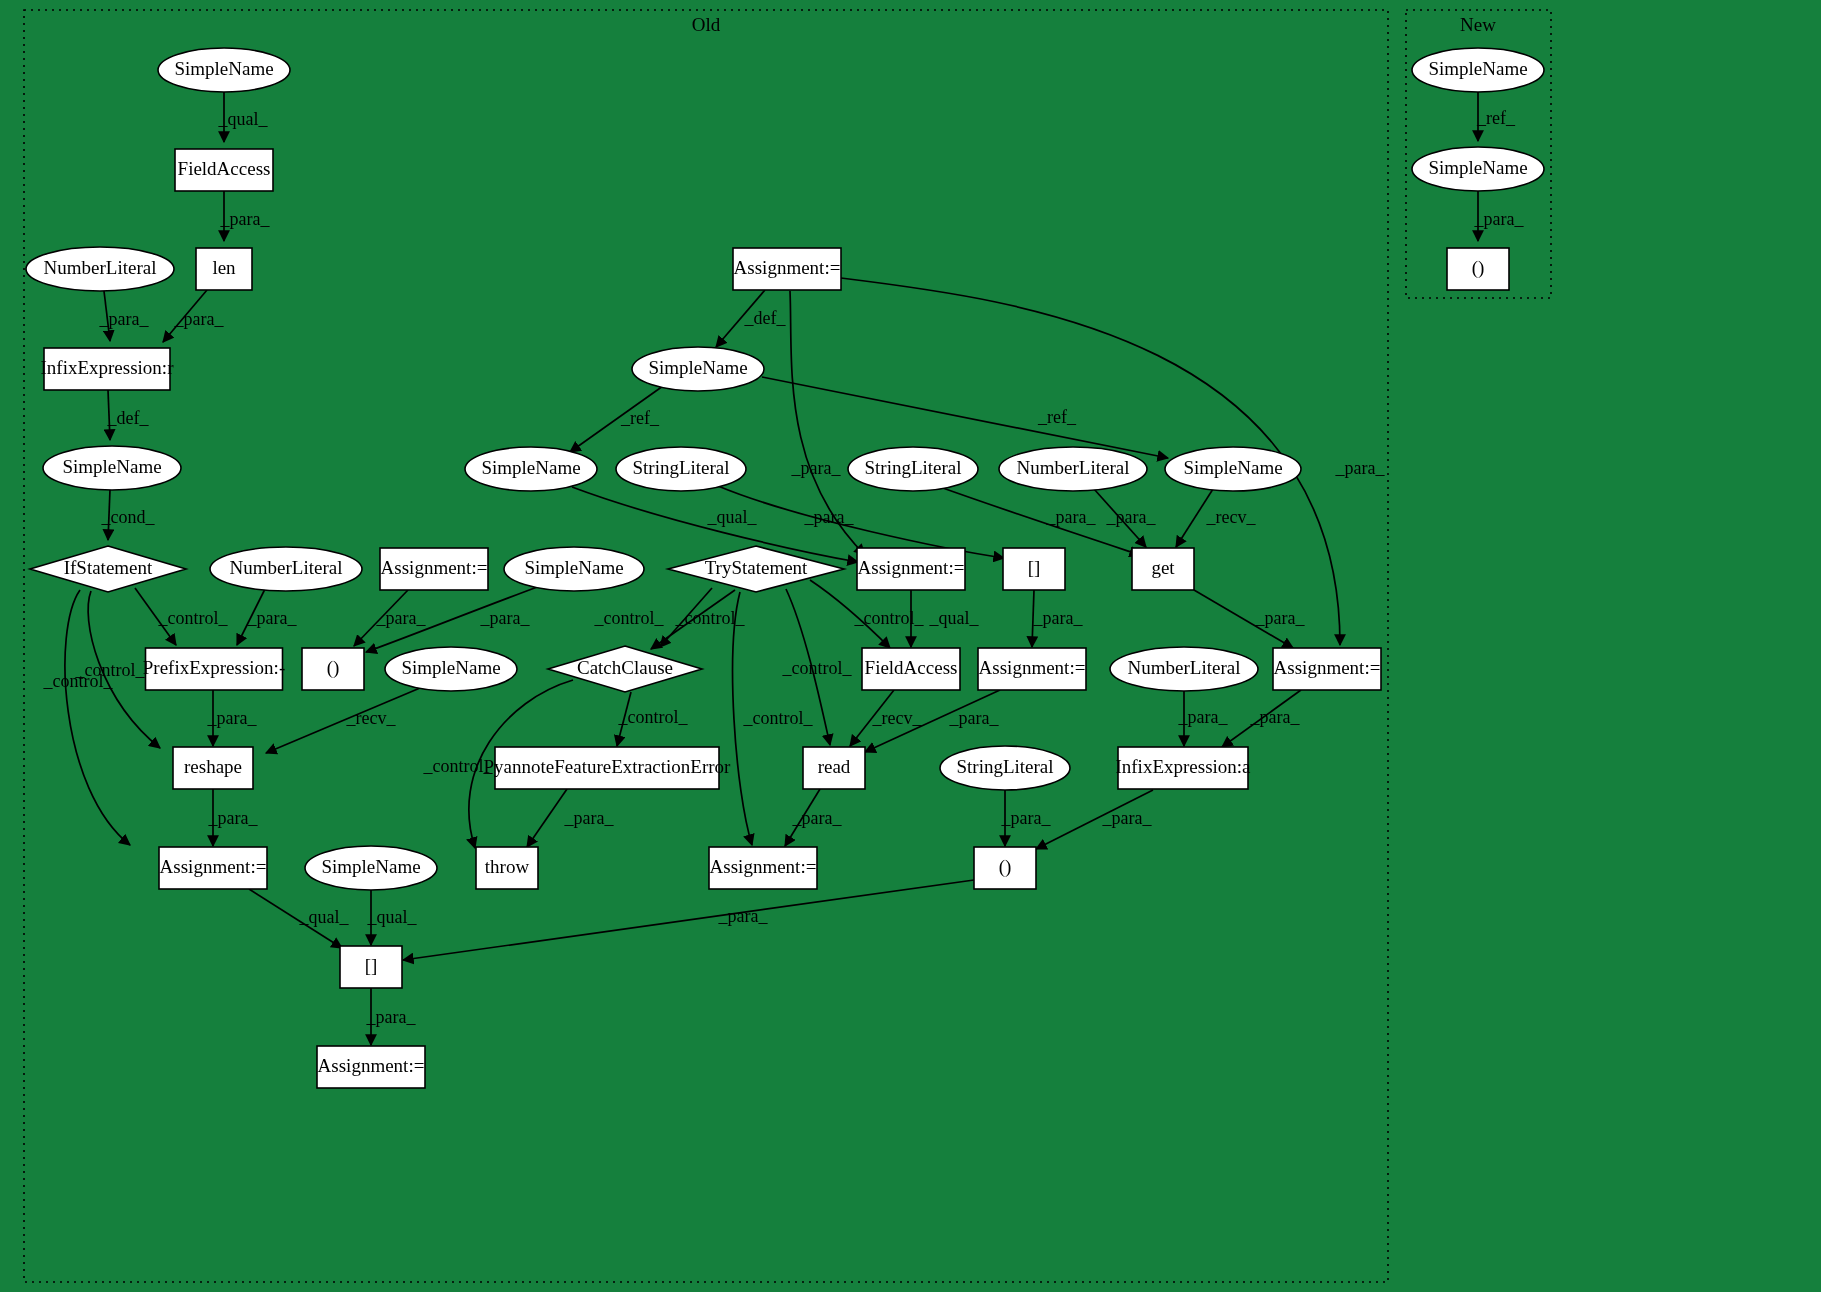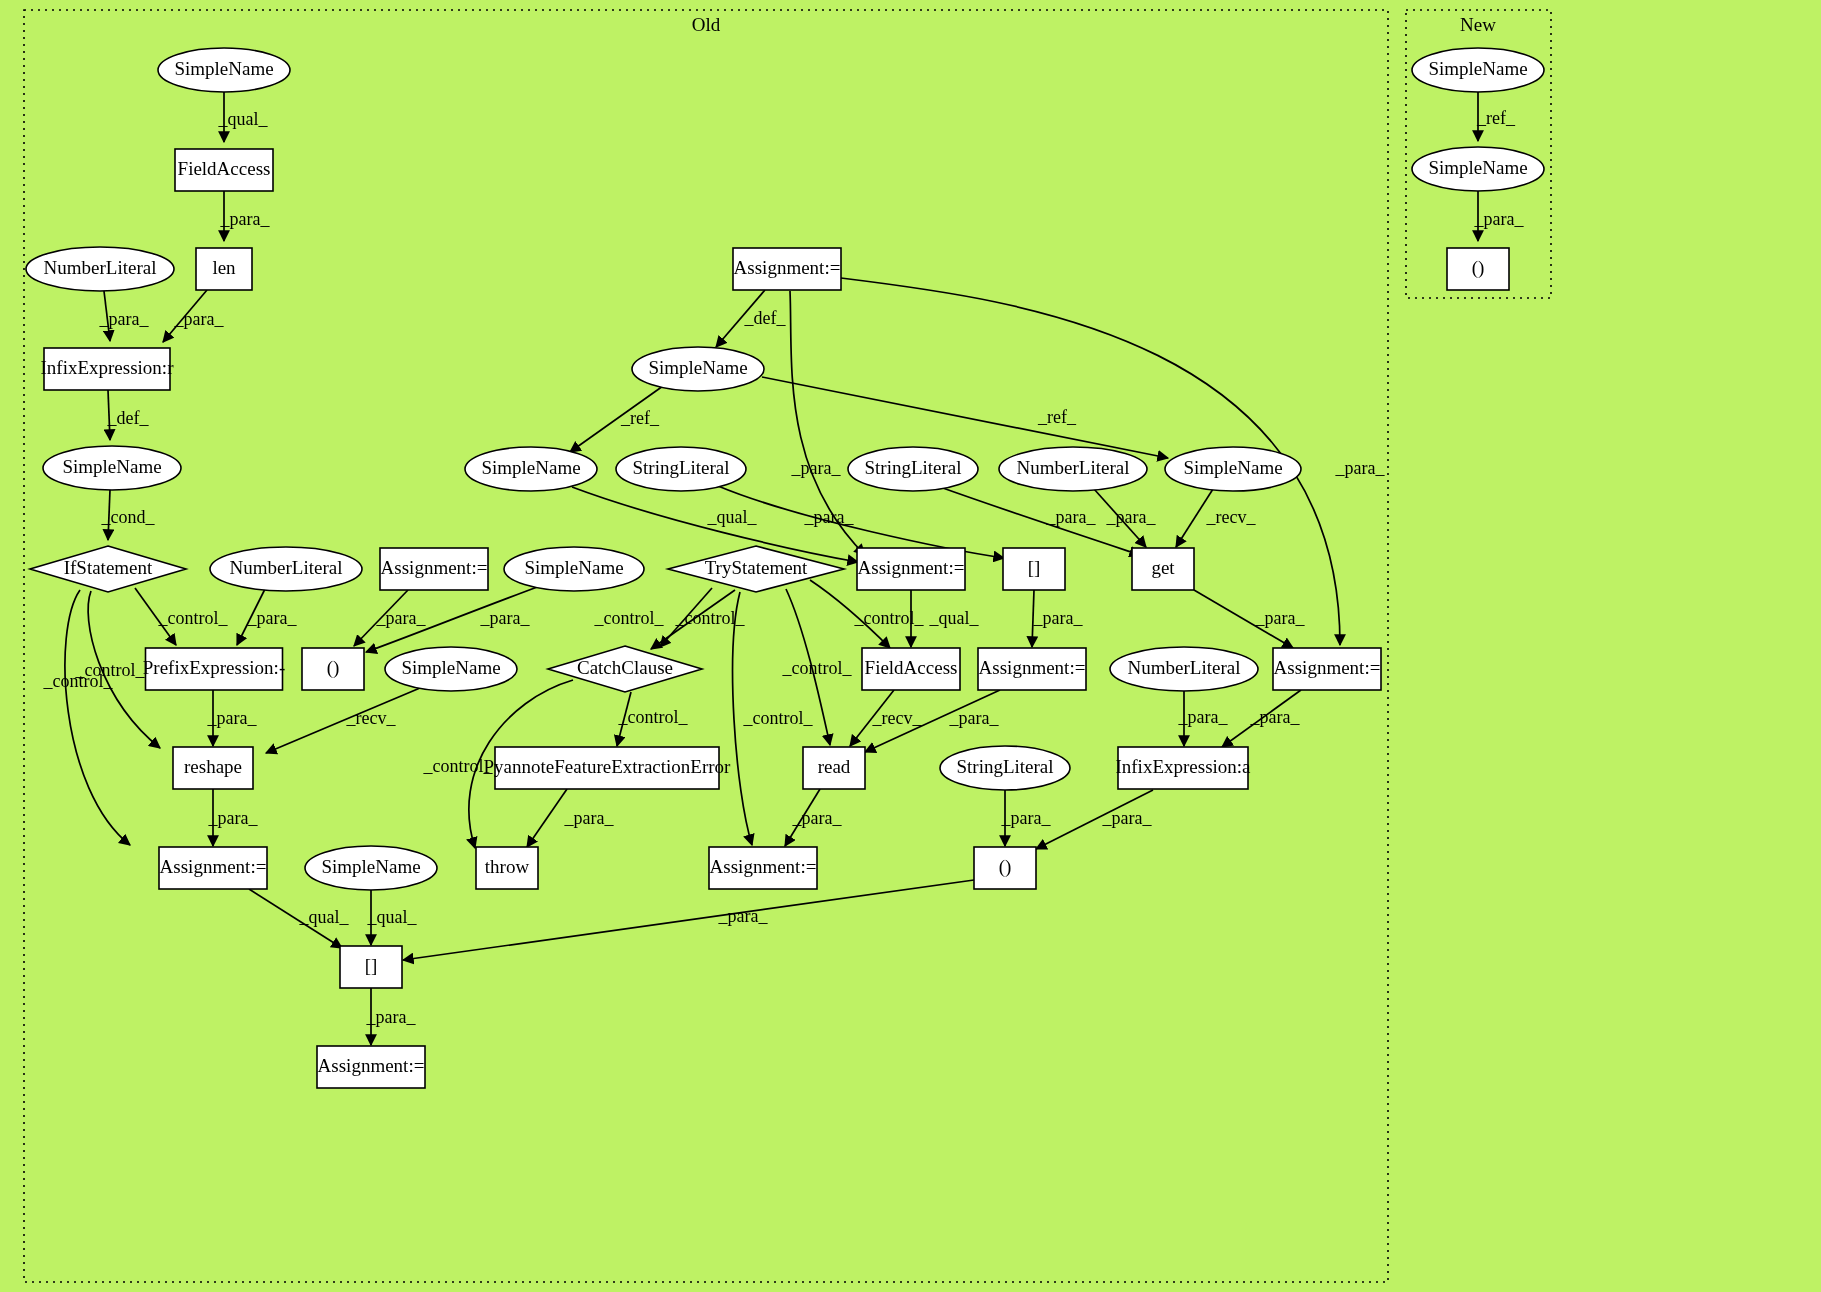--- a/index.html
+++ b/index.html
@@ -1,17 +1,17 @@
 <!DOCTYPE html>
 <html><head>
 <meta charset="utf-8">
 <style>
   html,body{margin:0;padding:0;background:#ffffff;}
   body{font-family:"Liberation Serif","DejaVu Serif",serif;}
-  #canvas-wrap{position:relative;width:1821px;height:1292px;background:#bef264;overflow:hidden;}
+  #canvas-wrap{position:relative;width:1821px;height:1292px;background:#15803d;overflow:hidden;}
   svg#graph{position:absolute;left:0;top:0;width:1821px;height:1292px;}
   .node-shape{fill:#ffffff;stroke:#000000;stroke-width:1.6;}
   .node-label{font-family:"Liberation Serif","DejaVu Serif",serif;font-size:19px;fill:#000;text-anchor:middle;dominant-baseline:middle;}
   .edge-path{fill:none;stroke:#000000;stroke-width:1.7;}
   .edge-label{font-family:"Liberation Serif","DejaVu Serif",serif;font-size:18px;fill:#000;text-anchor:middle;dominant-baseline:middle;}
   .cluster-box{fill:none;stroke:#000000;stroke-width:1.6;stroke-dasharray:2 5;stroke-linecap:butt;}
   .cluster-label{font-family:"Liberation Serif","DejaVu Serif",serif;font-size:19px;fill:#000;text-anchor:middle;dominant-baseline:middle;}
 </style>
 </head>
 <body>

